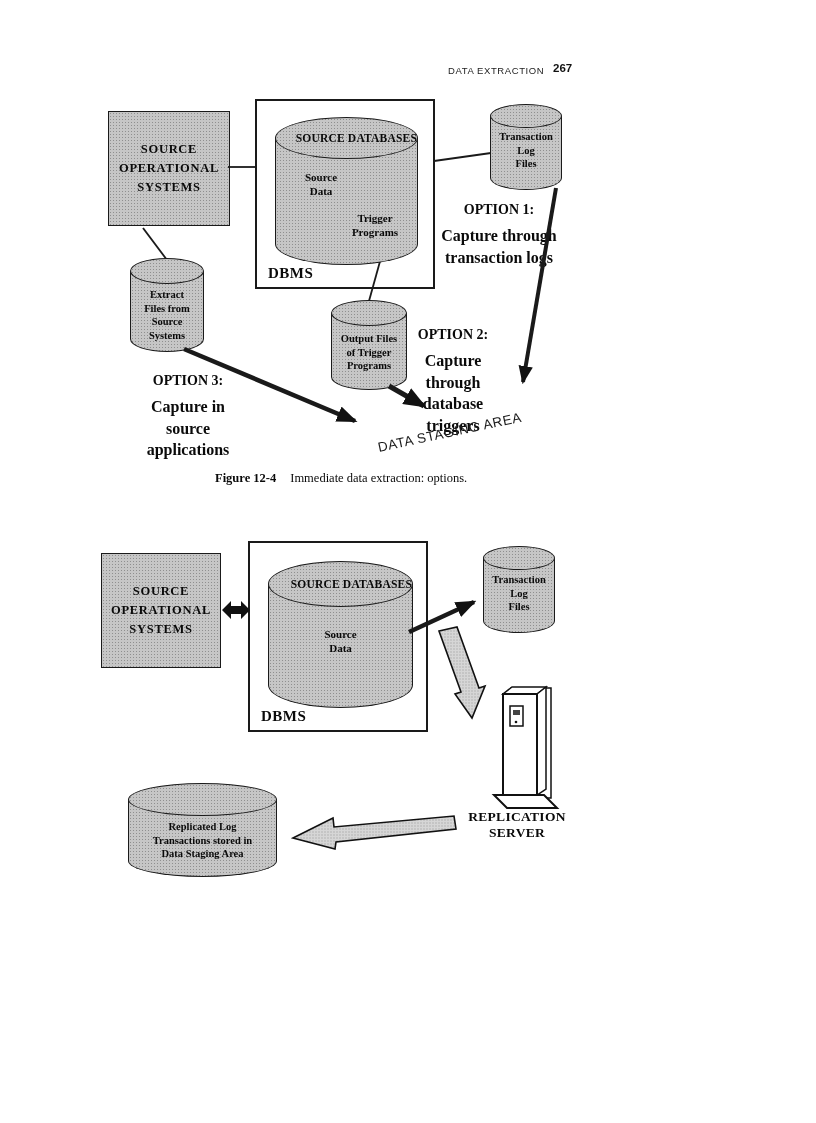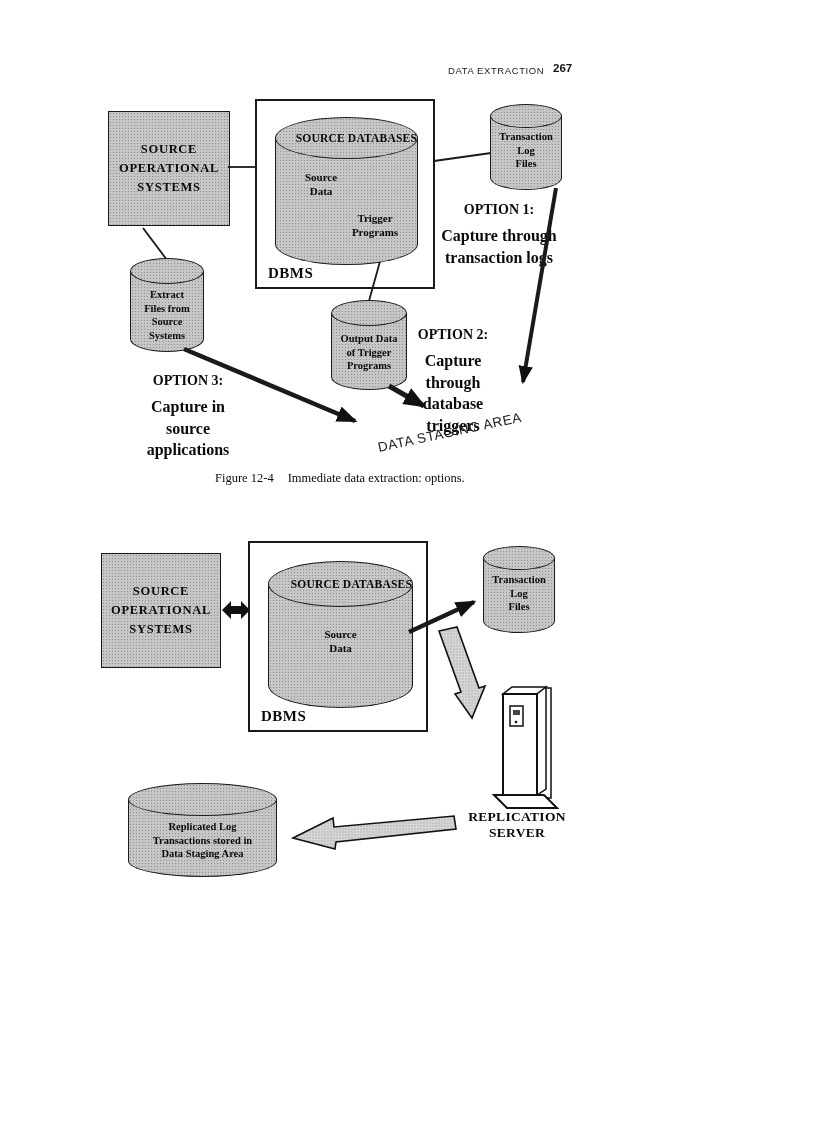--- a/index.html
+++ b/index.html
@@ -68,21 +68,21 @@
   .opt-title { font-weight:bold; font-size:14px; }
   .opt-body  { font-weight:bold; font-size:16px; line-height:1.35; margin-top:7px; white-space:pre-line; }
   
   .staging {
     position:absolute; font-family:"Liberation Sans", sans-serif;
     font-size:13.5px; letter-spacing:0.6px; color:#1a1a1a;
     transform:rotate(-12deg); transform-origin:0 50%; white-space:nowrap;
   }
   
   .caption { position:absolute; font-size:12.5px; white-space:nowrap; }
-  .caption .cap-label { font-weight:normal; margin-right:14px; }
+  .caption .cap-label { font-weight:bold; margin-right:14px; }
   
   .enode {
     position:absolute; box-sizing:border-box; background:#fff;
     border:2px solid #111; border-radius:50%; z-index:7;
     display:flex; align-items:center; justify-content:center;
     font-weight:bold; font-size:11px; line-height:1.35; text-align:center;
     white-space:pre-line;
   }
   .replsrv {
     position:absolute; font-weight:bold; font-size:13.5px; line-height:1.2;
@@ -141,21 +141,21 @@
     <div class="cyl-top tex" style="height:26px;"></div>
     <div class="cyl-label" style="top:30px;">Extract
 Files from
 Source
 Systems</div>
   </div>
 
   <div class="cyl z3" style="left:331px; top:300px; width:76px; height:90px;">
     <div class="cyl-body tex" style="top:13px; height:77px; border-radius:0 0 50% 50% / 0 0 13px 13px;"></div>
     <div class="cyl-top tex" style="height:26px;"></div>
-    <div class="cyl-label" style="top:32px;">Output Data
+    <div class="cyl-label" style="top:32px;">Output Files
 of Trigger
 Programs</div>
   </div>
 
   <div class="optblock" style="left:440px; top:202px; width:118px;">
     <div class="opt-title">OPTION 1:</div>
     <div class="opt-body">Capture through
 transaction logs</div>
   </div>
   <div class="optblock" style="left:397px; top:327px; width:112px;">

